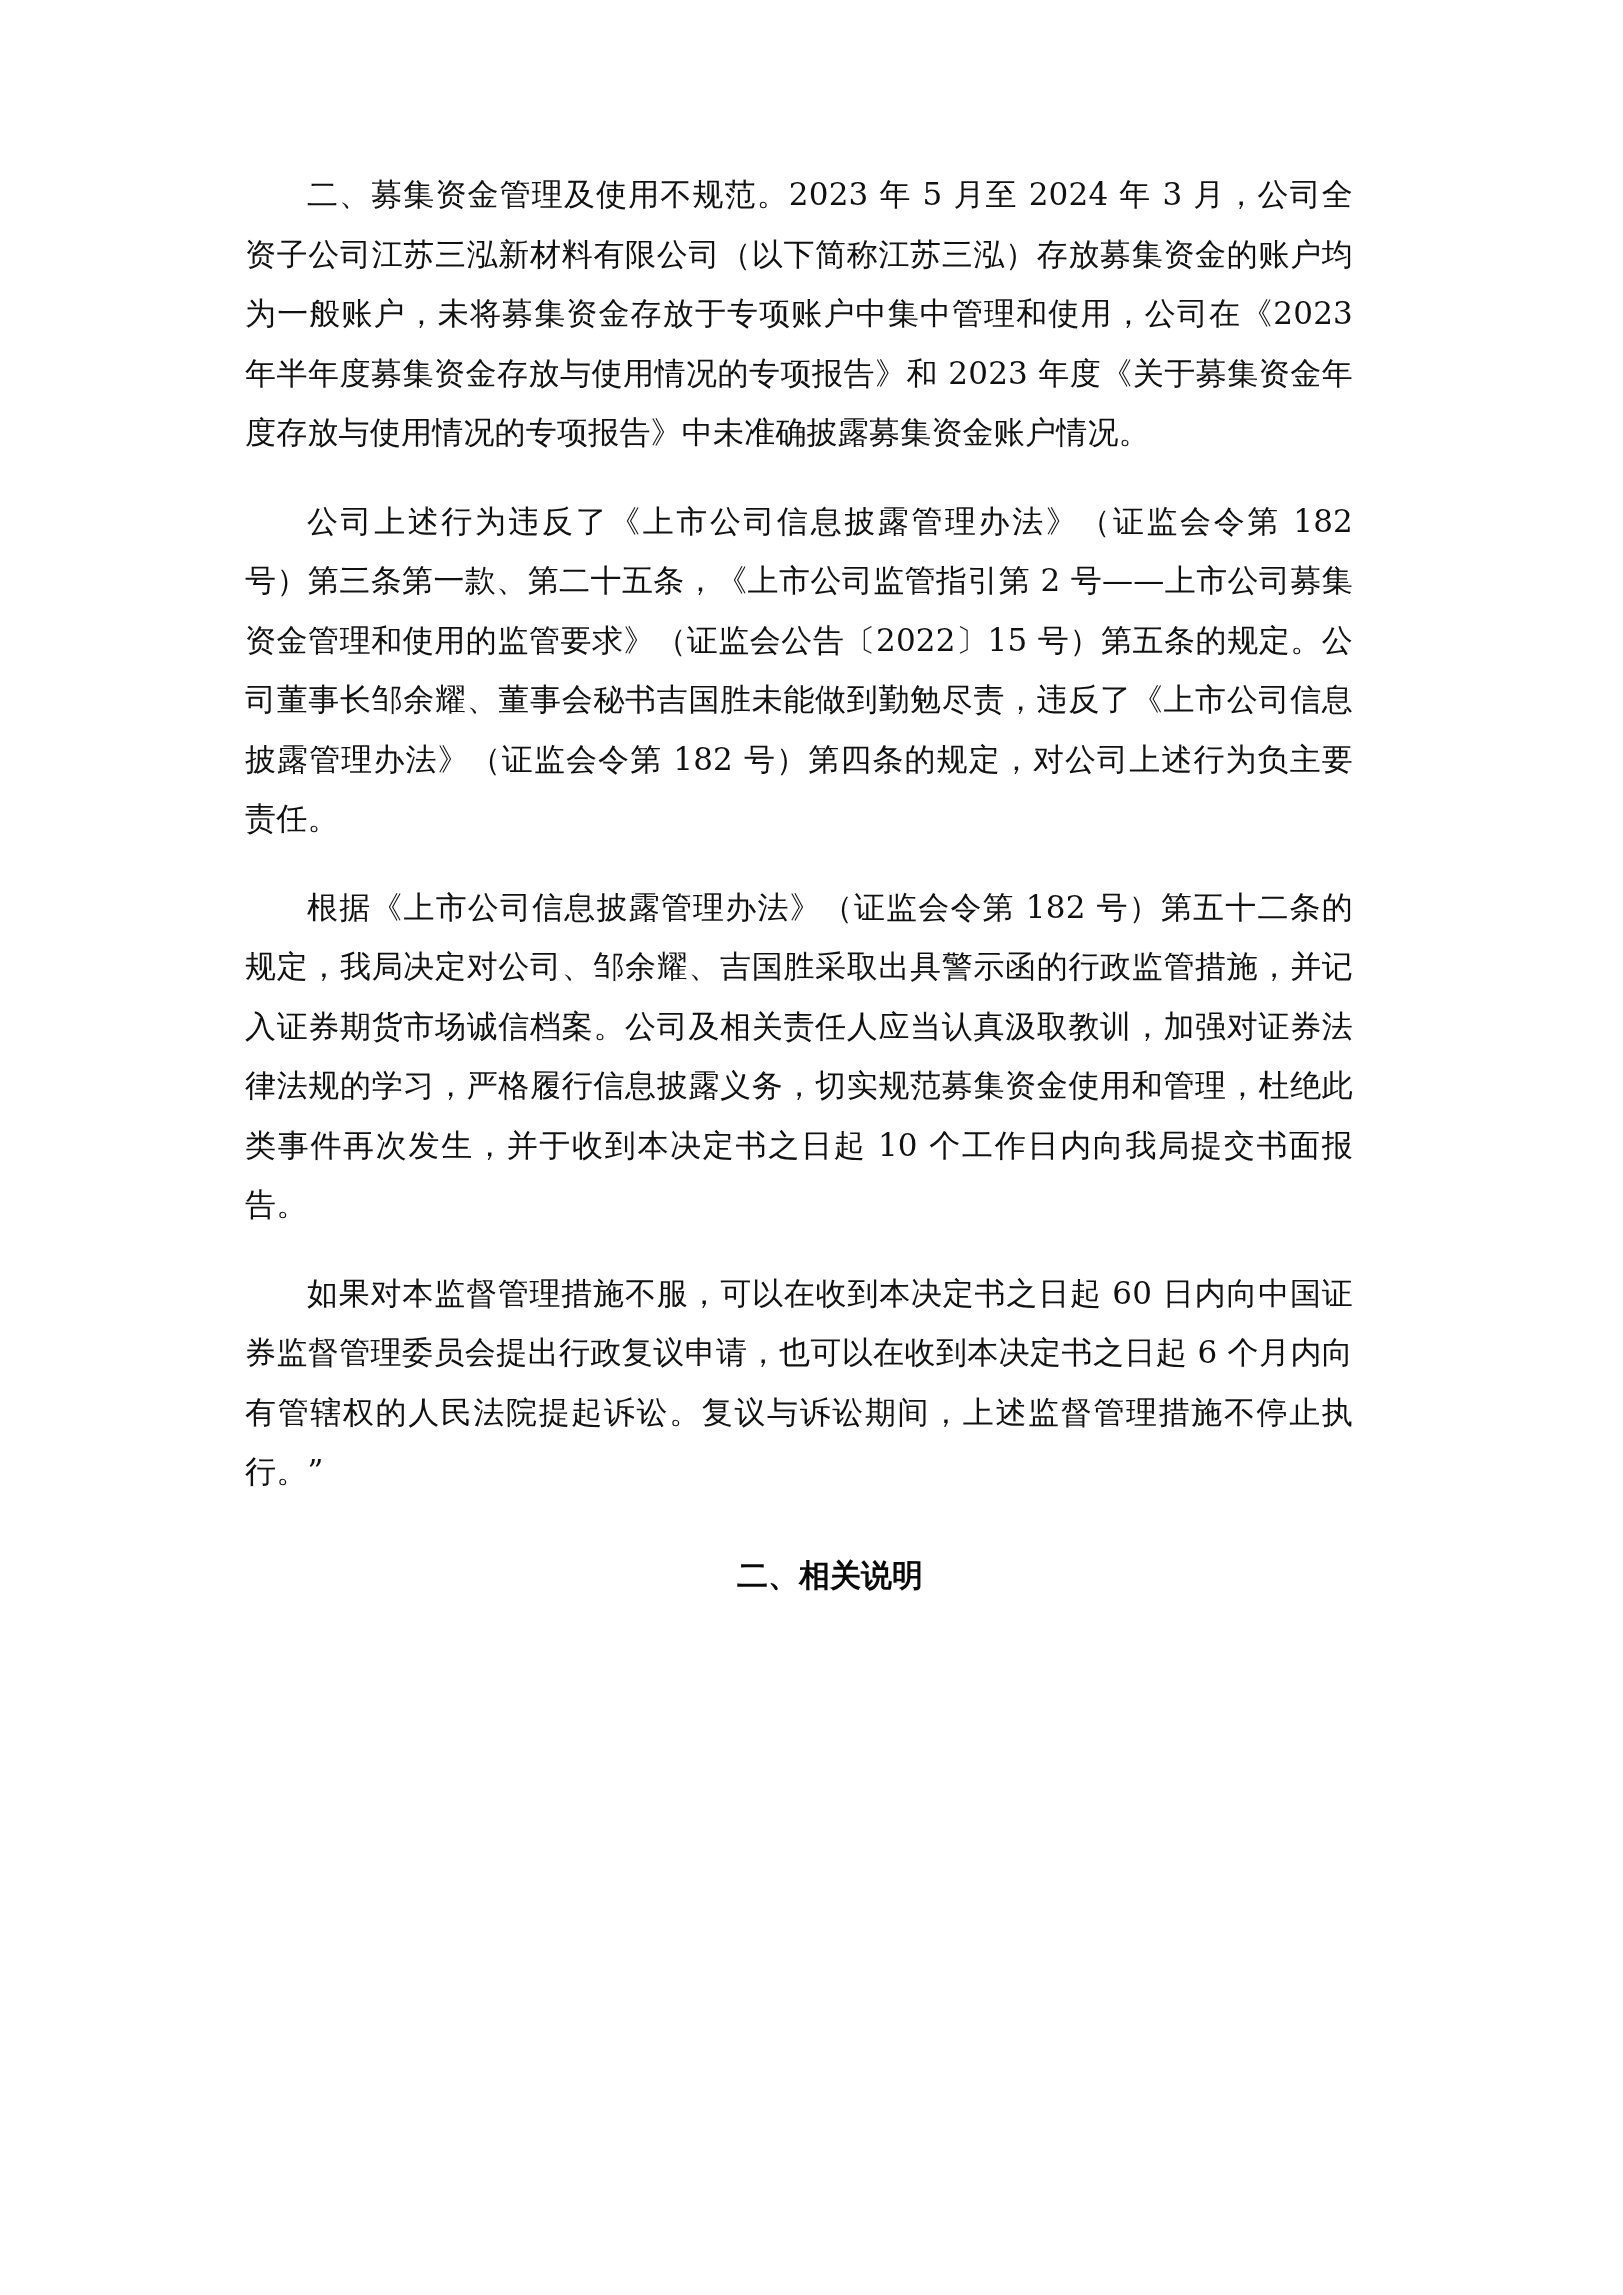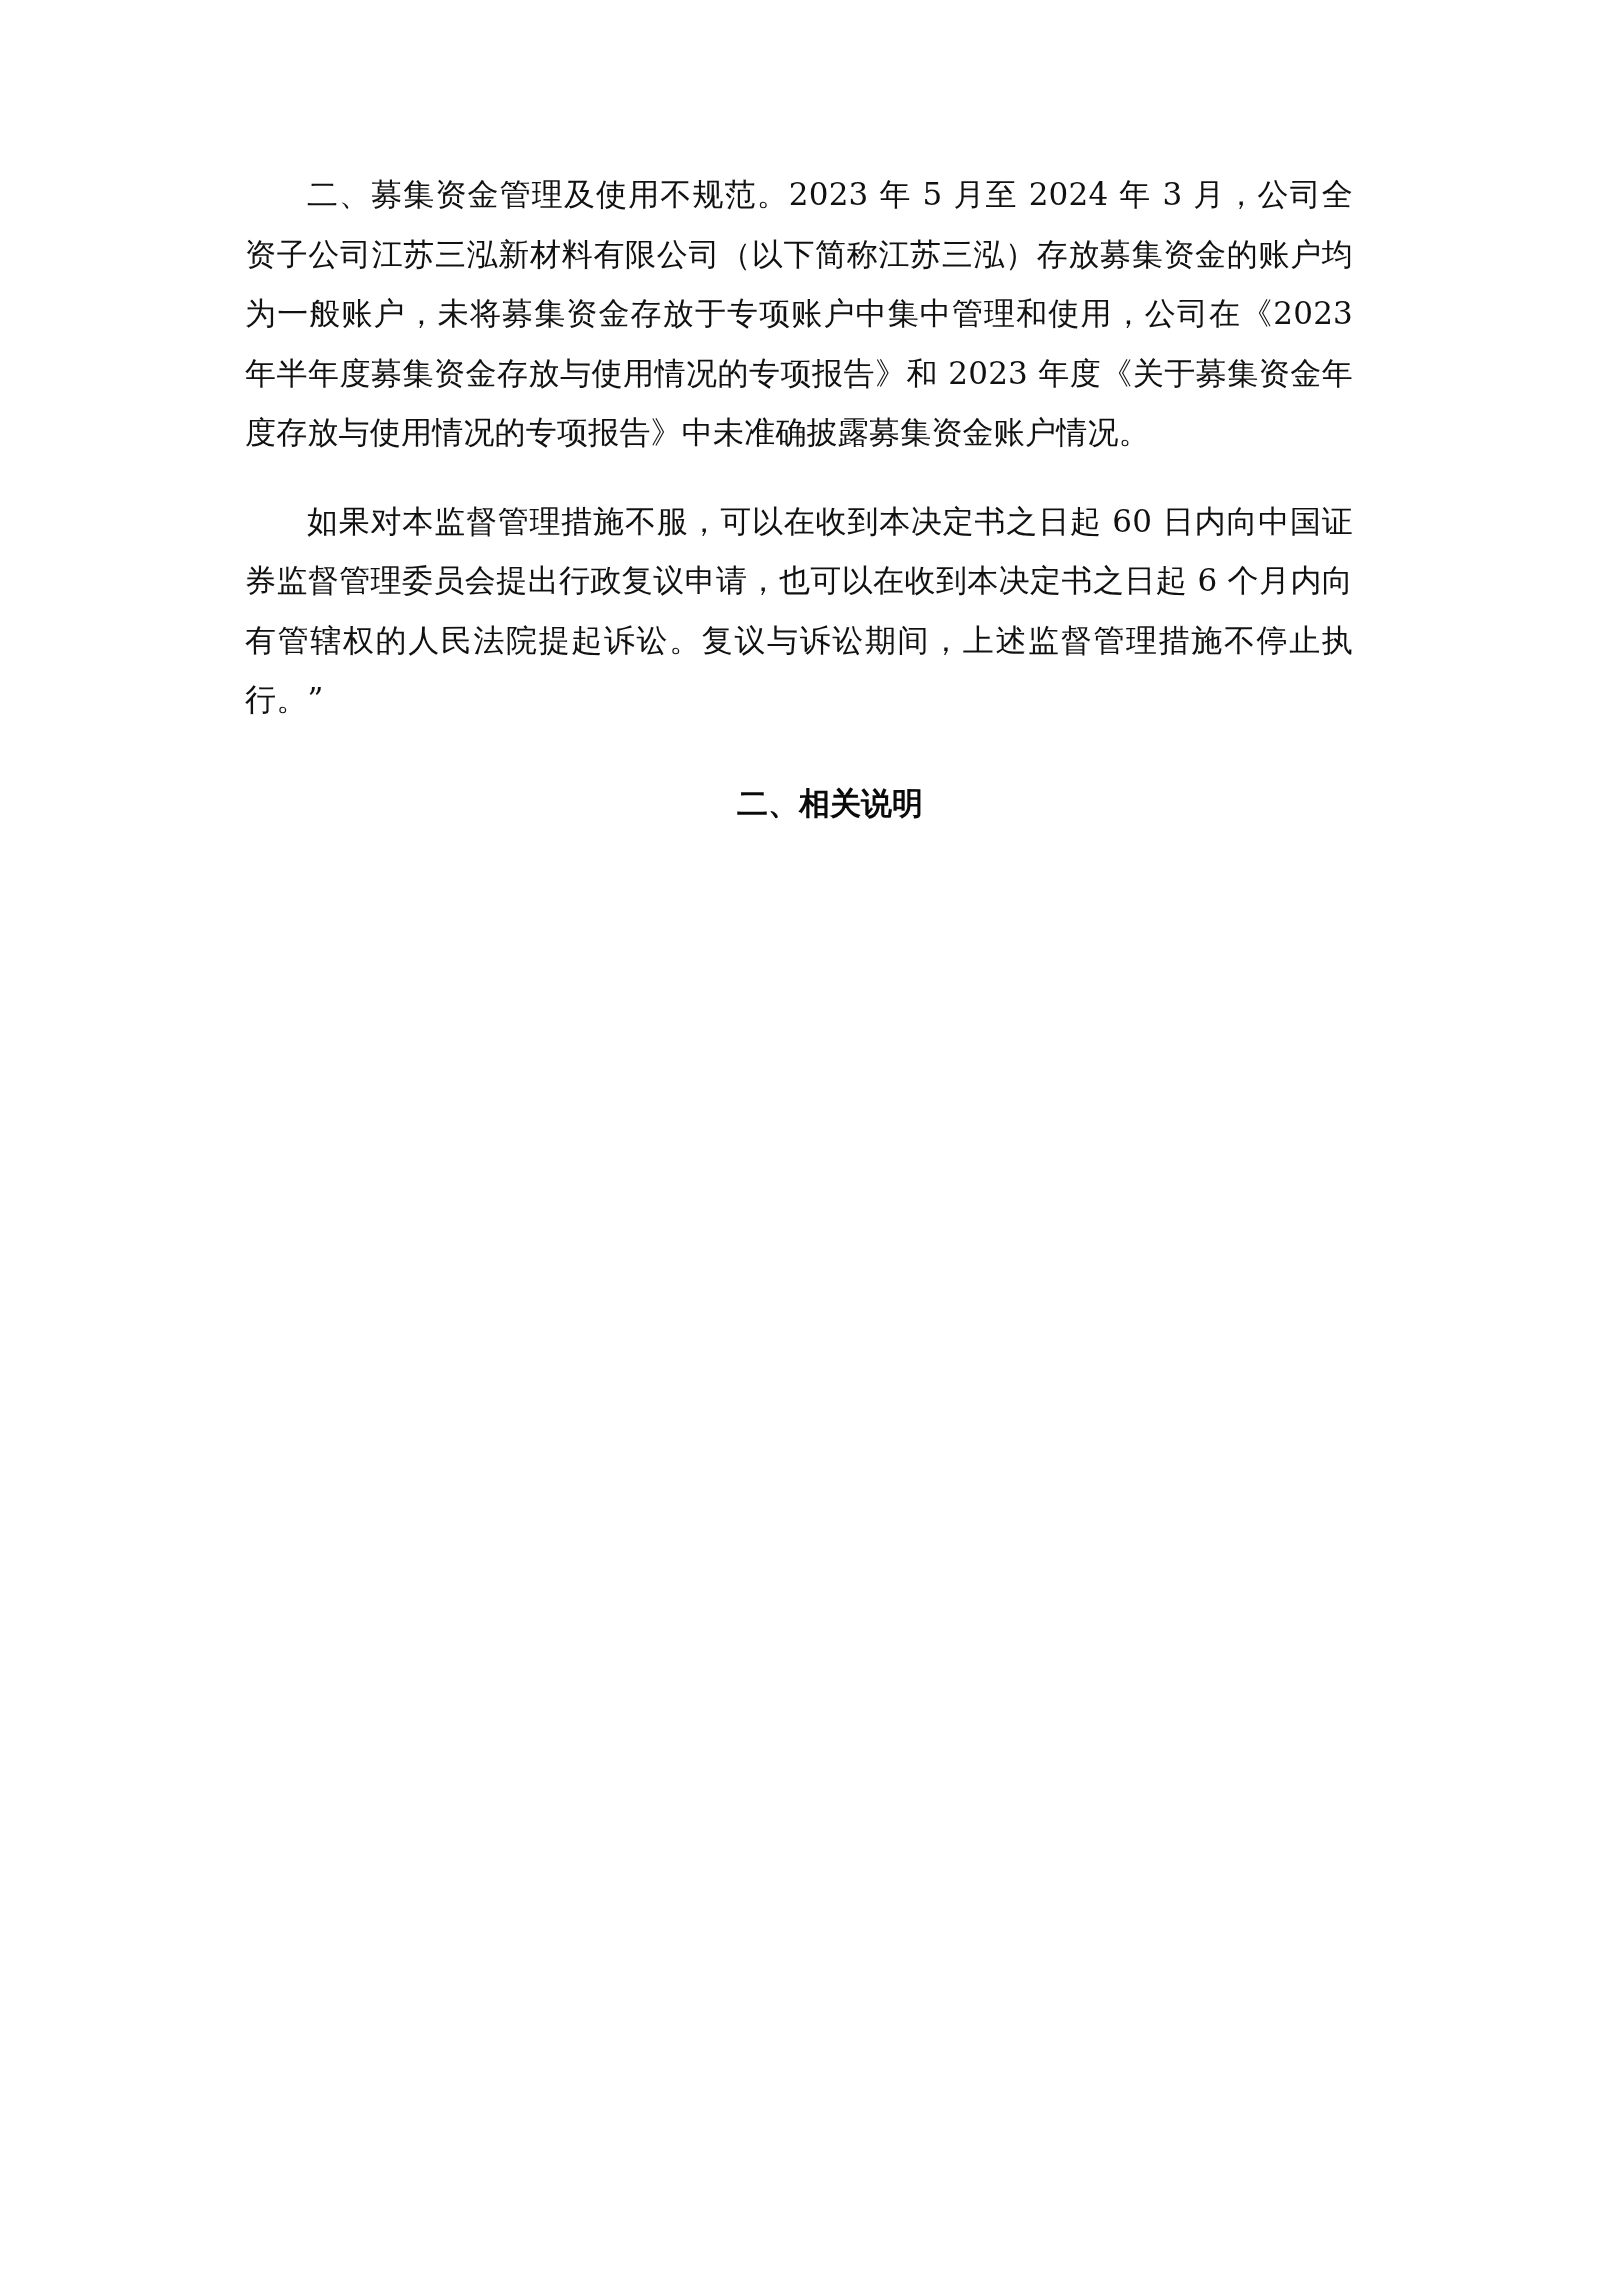--- a/index.html
+++ b/index.html
@@ -48,21 +48,23 @@
   }
 </style>
 </head>
 <body>
 
 <div class="page">
   <div class="doc-body">
 
     <p class="para">二、募集资金管理及使用不规范。2023 年 5 月至 2024 年 3 月，公司全资子公司江苏三泓新材料有限公司（以下简称江苏三泓）存放募集资金的账户均为一般账户，未将募集资金存放于专项账户中集中管理和使用，公司在《2023 年半年度募集资金存放与使用情况的专项报告》和 2023 年度《关于募集资金年度存放与使用情况的专项报告》中未准确披露募集资金账户情况。</p>
 
+    <p class="para">公司上述行为违反了《上市公司信息披露管理办法》（证监会令第 182 号）第三条第一款、第二十五条，《上市公司监管指引第 2 号——上市公司募集资金管理和使用的监管要求》（证监会公告〔2022〕15 号）第五条的规定。公司董事长邹余耀、董事会秘书吉国胜未能做到勤勉尽责，违反了《上市公司信息披露管理办法》（证监会令第 182 号）第四条的规定，对公司上述行为负主要责任。</p>
 
+    <p class="para">根据《上市公司信息披露管理办法》（证监会令第 182 号）第五十二条的规定，我局决定对公司、邹余耀、吉国胜采取出具警示函的行政监管措施，并记入证券期货市场诚信档案。公司及相关责任人应当认真汲取教训，加强对证券法律法规的学习，严格履行信息披露义务，切实规范募集资金使用和管理，杜绝此类事件再次发生，并于收到本决定书之日起 10 个工作日内向我局提交书面报告。</p>
 
     <p class="para">如果对本监督管理措施不服，可以在收到本决定书之日起 60 日内向中国证券监督管理委员会提出行政复议申请，也可以在收到本决定书之日起 6 个月内向有管辖权的人民法院提起诉讼。复议与诉讼期间，上述监督管理措施不停止执行。”</p>
 
     <h2 class="section-heading">二、相关说明</h2>
 
 
   </div>
 </div>
 
 

